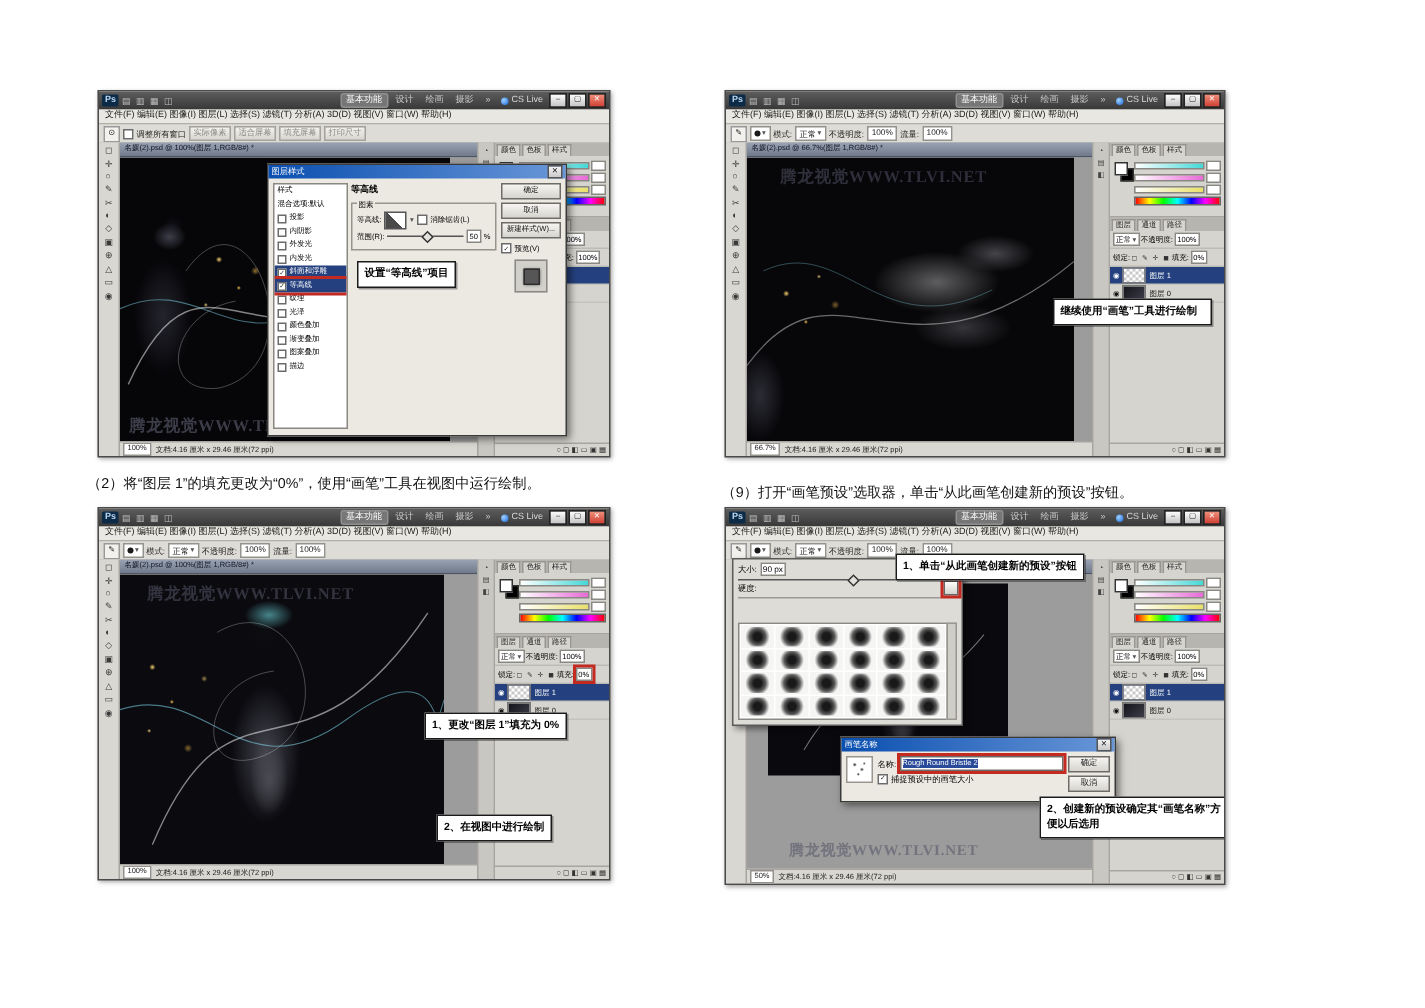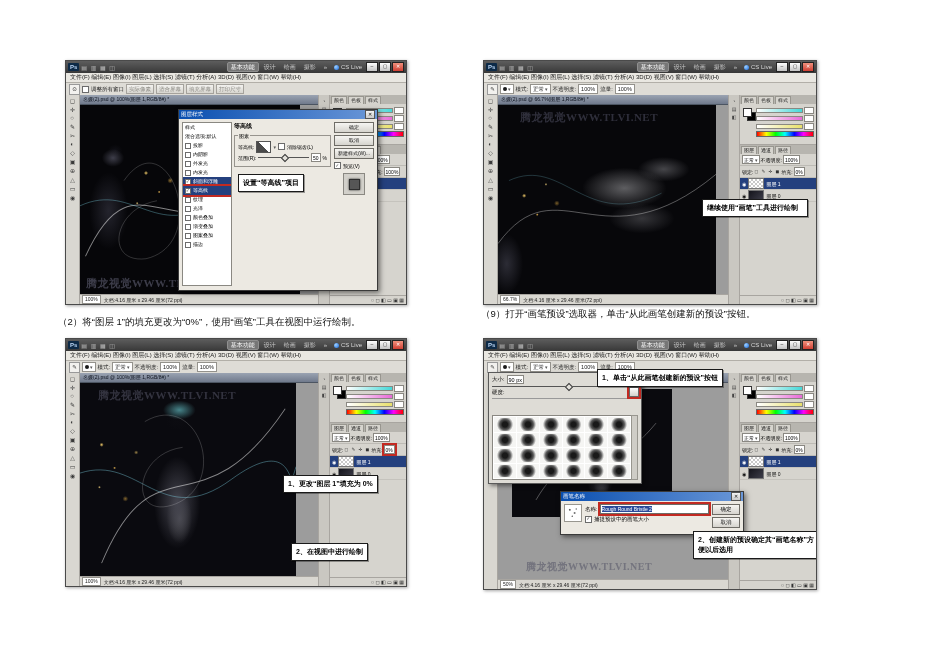--- a/index.html
+++ b/index.html
@@ -177,21 +177,21 @@
     radial-gradient(circle 3px at 32% 56%,rgba(235,180,70,.5),transparent 70%),
     radial-gradient(ellipse 20px 40px at 55% 64%,#3e3e48,transparent 72%),
     radial-gradient(ellipse 12px 22px at 56% 72%,rgba(190,190,195,.38),transparent 70%),
     radial-gradient(ellipse 10px 8px at 55% 34%,#0b0b10,transparent 74%),#0a0a0e;}
 </style>
 </head>
 <body>
 
 <div class="page">
   <div class="cap" style="left:58px;top:316px;">（2）将“图层 1”的填充更改为“0%”，使用“画笔”工具在视图中运行绘制。</div>
-  <div class="cap" style="left:481px;top:308px;">（9）打开“画笔预设”选取器，单击“从此画笔创建新的预设”按钮。</div>
+  <div class="cap" style="left:481px;top:322px;">（9）打开“画笔预设”选取器，单击“从此画笔创建新的预设”按钮。</div>
 
   <div class="psw" style="left:65px;top:60px;">
     <div class="tbar">
       <span class="pslogo">Ps</span>
       <span class="tbi">▤ ▥ ▦ ◫</span>
       <span class="wsgroup">
         <span class="ws on">基本功能</span>
         <span class="ws">设计</span>
         <span class="ws">绘画</span>
         <span class="ws">摄影</span>

